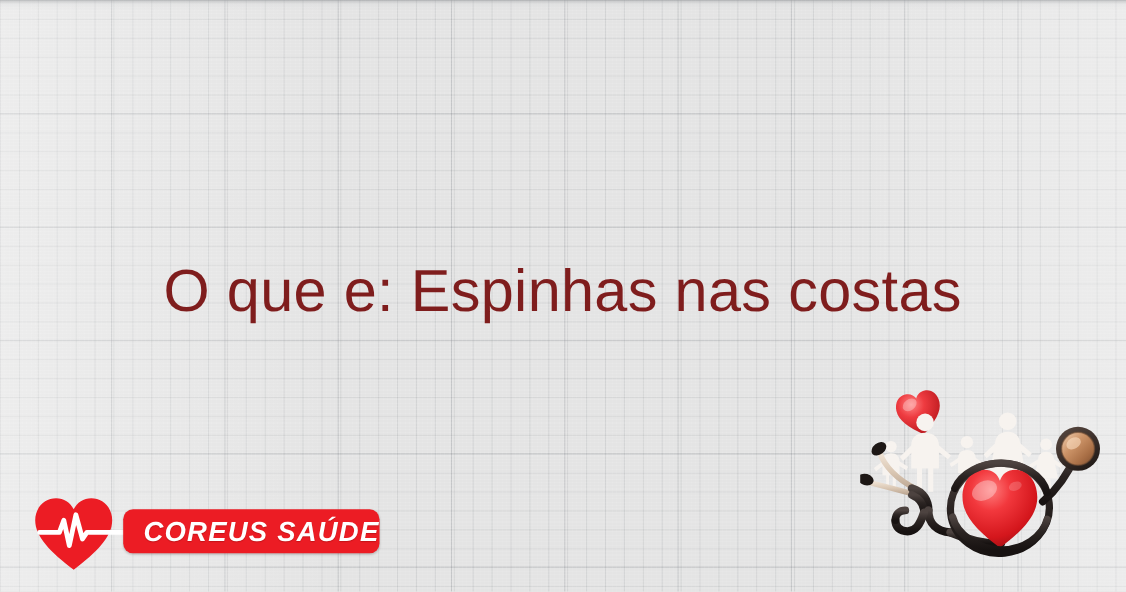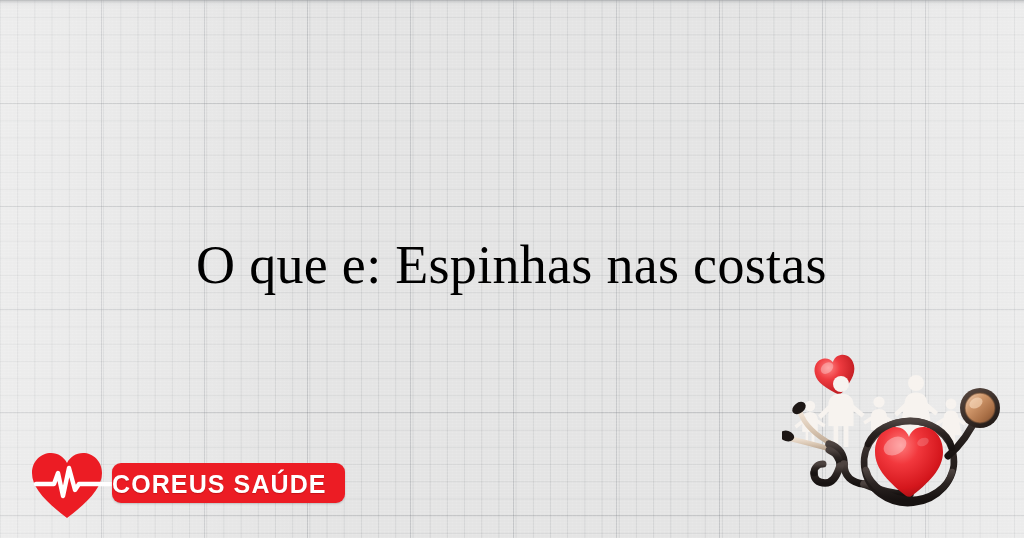--- a/index.html
+++ b/index.html
@@ -53,25 +53,25 @@
       repeating-linear-gradient(90deg, rgba(255,255,255,0.18) 0px, rgba(255,255,255,0.18) 1px, rgba(0,0,0,0) 1px, rgba(0,0,0,0) 4px);
   }
 
   
   #title {
     position:absolute;
     left:0;
     top:234px;
     width:1023px;
     text-align:center;
-    font-family:Liberation Serif, serif;
+    font-family:Liberation Sans, sans-serif;
     font-size:54px;
     font-weight:400;
     letter-spacing:0.3px;
-    color:#000000;
+    color:#7f1d1d;
     line-height:62px;
     white-space:nowrap;
   }
 
   
   #logo {
     position:absolute;
     left:30px;
     top:448px;
     width:320px;
@@ -91,24 +91,25 @@
     width:233px;
     height:40px;
     background:#ec1c24;
     border-radius:9px;
     box-shadow:0 1px 2px rgba(0,0,0,0.18);
   }
   #logo-badge-text {
     position:absolute;
     left:0; right:0;
     top:7px;
-    text-align:left;
+    text-align:right;
     font-family:"Liberation Sans", sans-serif;
     font-size:25px;
     font-weight:700;
+    font-style:italic;
     letter-spacing:1.1px;
     color:#ffffff;
     white-space:nowrap;
     text-shadow:0 1px 1px rgba(120,0,0,0.35);
   }
 
   
   #health-illustration {
     position:absolute;
     left:782px;

